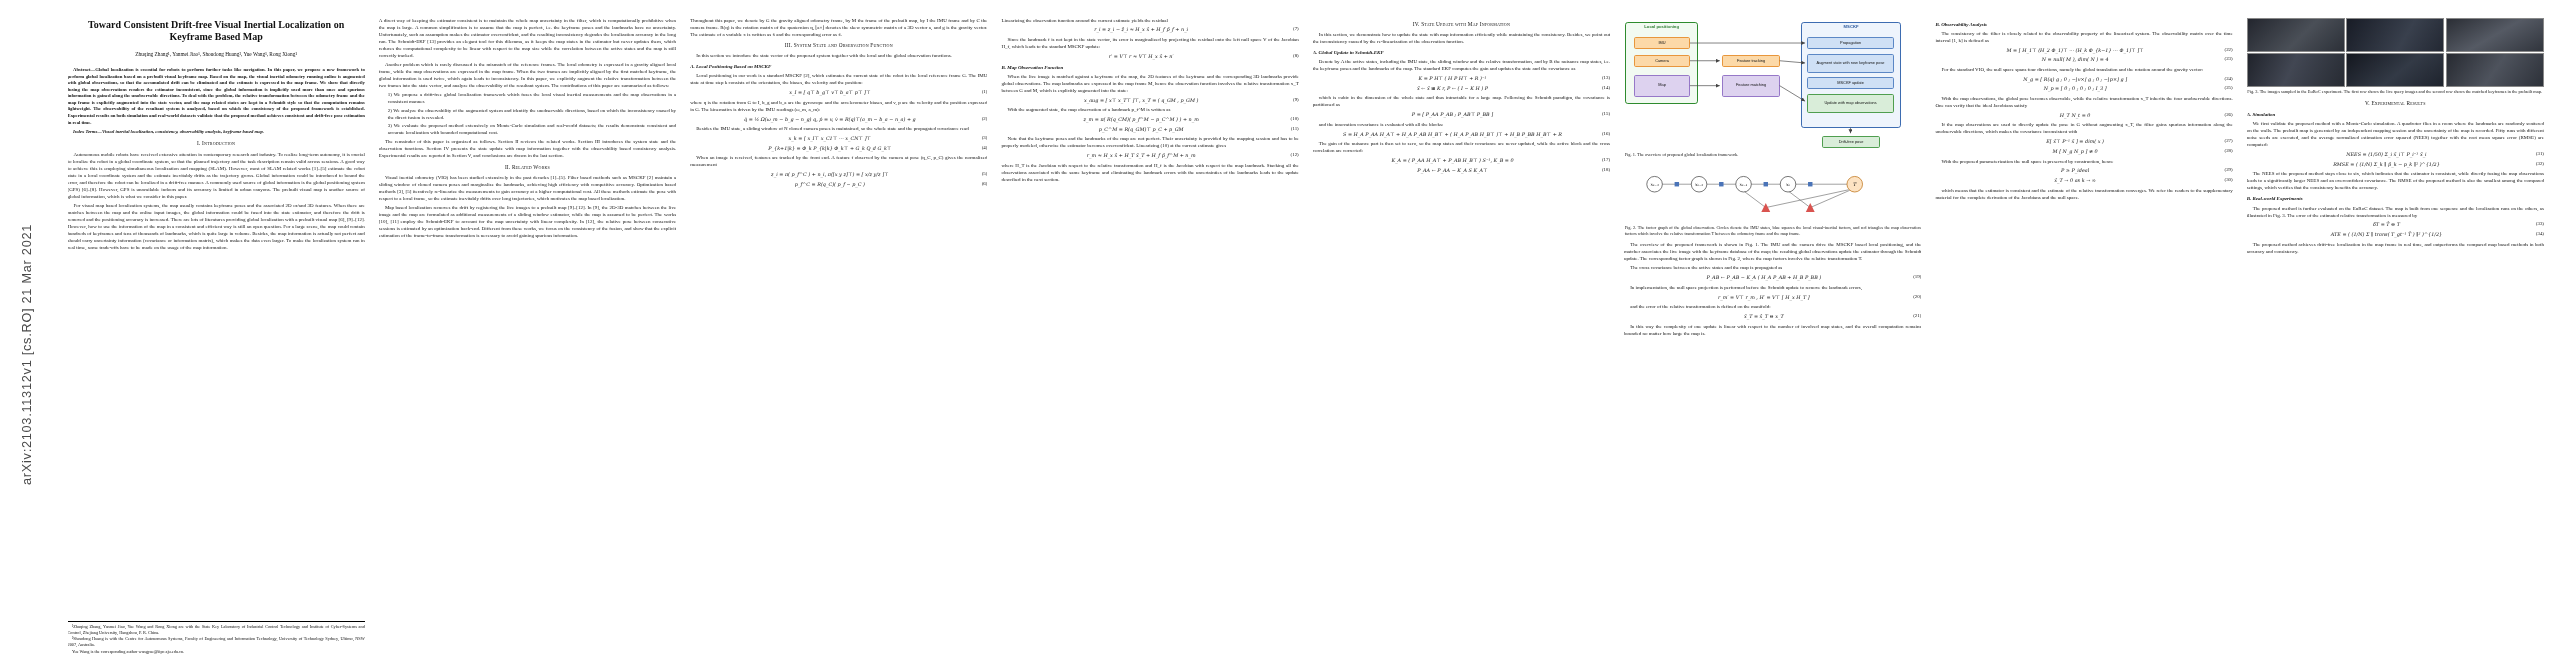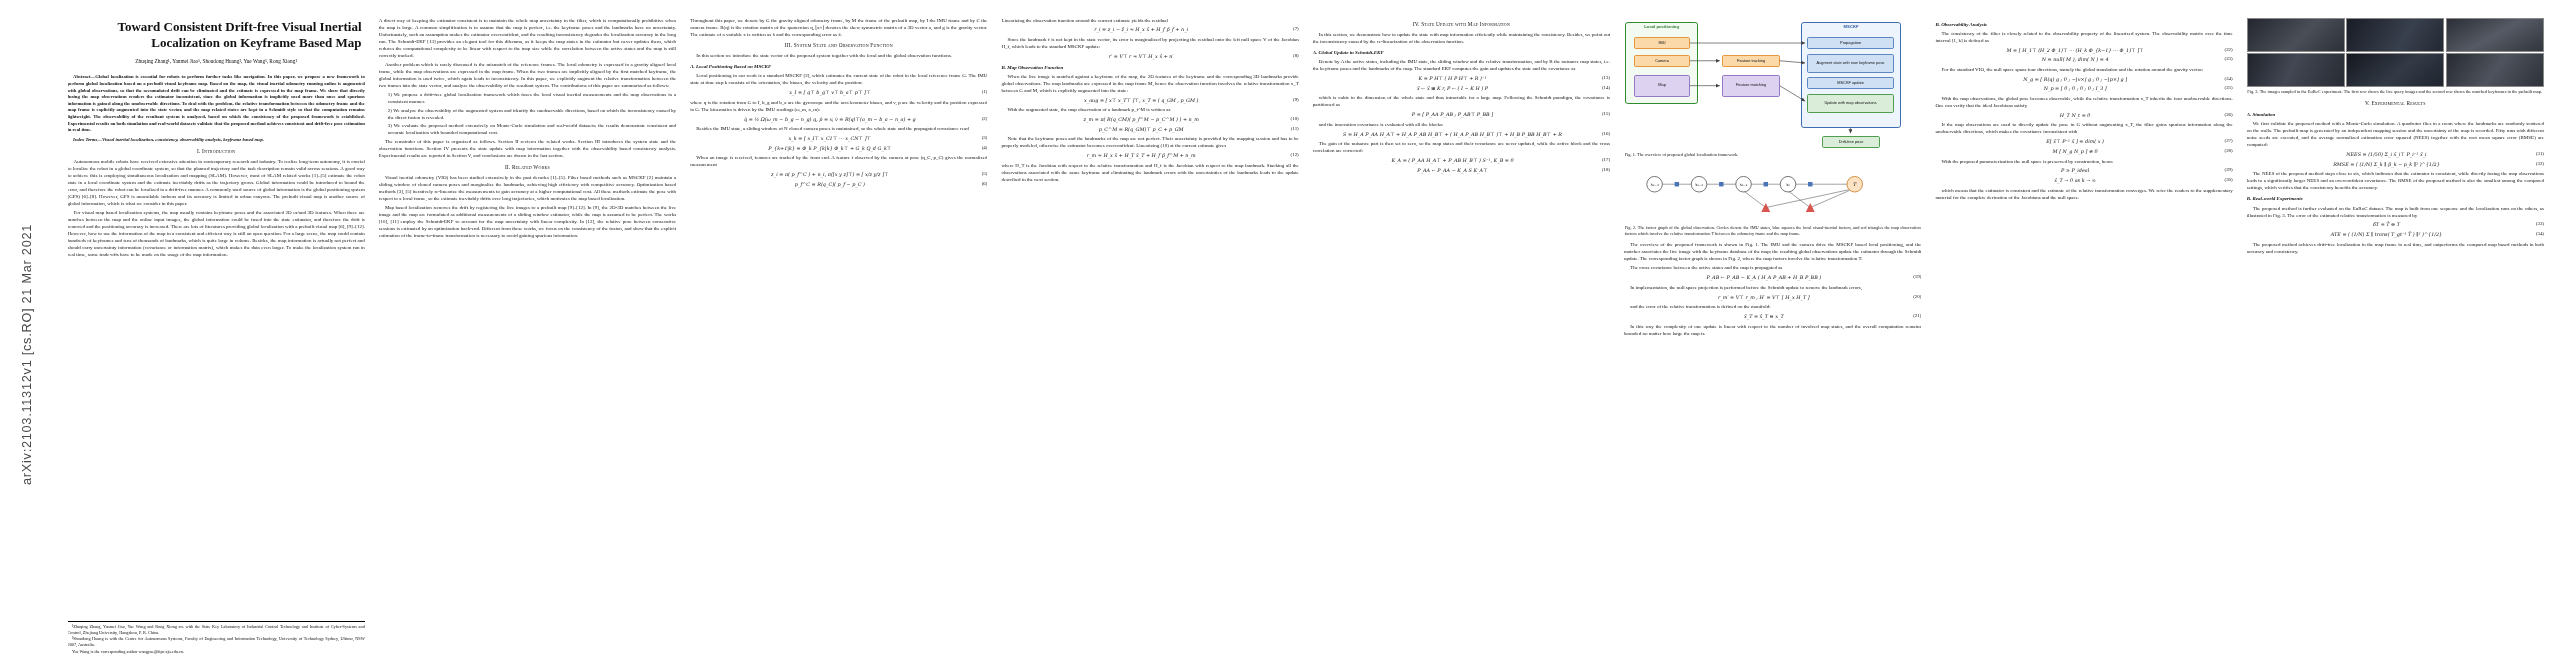--- a/index.html
+++ b/index.html
@@ -13,21 +13,21 @@
 
   
   .page{position:absolute;left:53px;top:0;right:0;bottom:0;
         display:flex;gap:14px;box-sizing:border-box;
         padding:16.7px 32px 11px 14.5px;}
   .col{flex:1 1 0;min-width:0;overflow:hidden;font-size:5px;line-height:1.40;
        text-align:justify;}
   .col1{display:flex;flex-direction:column;}
   .col1 .flow{flex:1 1 auto;overflow:hidden;}
 
-  .title{font-size:13px;font-weight:bold;text-align:right;line-height:1.25;
+  .title{font-size:10px;font-weight:bold;text-align:center;line-height:1.25;
          margin:2.2px 3.3px 6.7px;}
   .authors{text-align:center;font-size:5.3px;margin:0 0 9px;}
   .abstract{font-weight:bold;font-size:4.7px;margin:0 0 3.3px;text-indent:5.6px;}
   .index{font-weight:bold;font-style:italic;font-size:4.7px;margin:0 0 4.4px;text-indent:5.6px;}
 
   p.body{margin:0 0 2.2px;text-indent:6.1px;}
   p.noind{text-indent:0;}
   .sec{text-align:center;font-variant:small-caps;font-size:5.3px;margin:4.4px 0 2.8px;
        font-weight:normal;letter-spacing:0.2px;}
   .sub{font-style:italic;font-size:5px;margin:3.9px 0 2.2px;}

